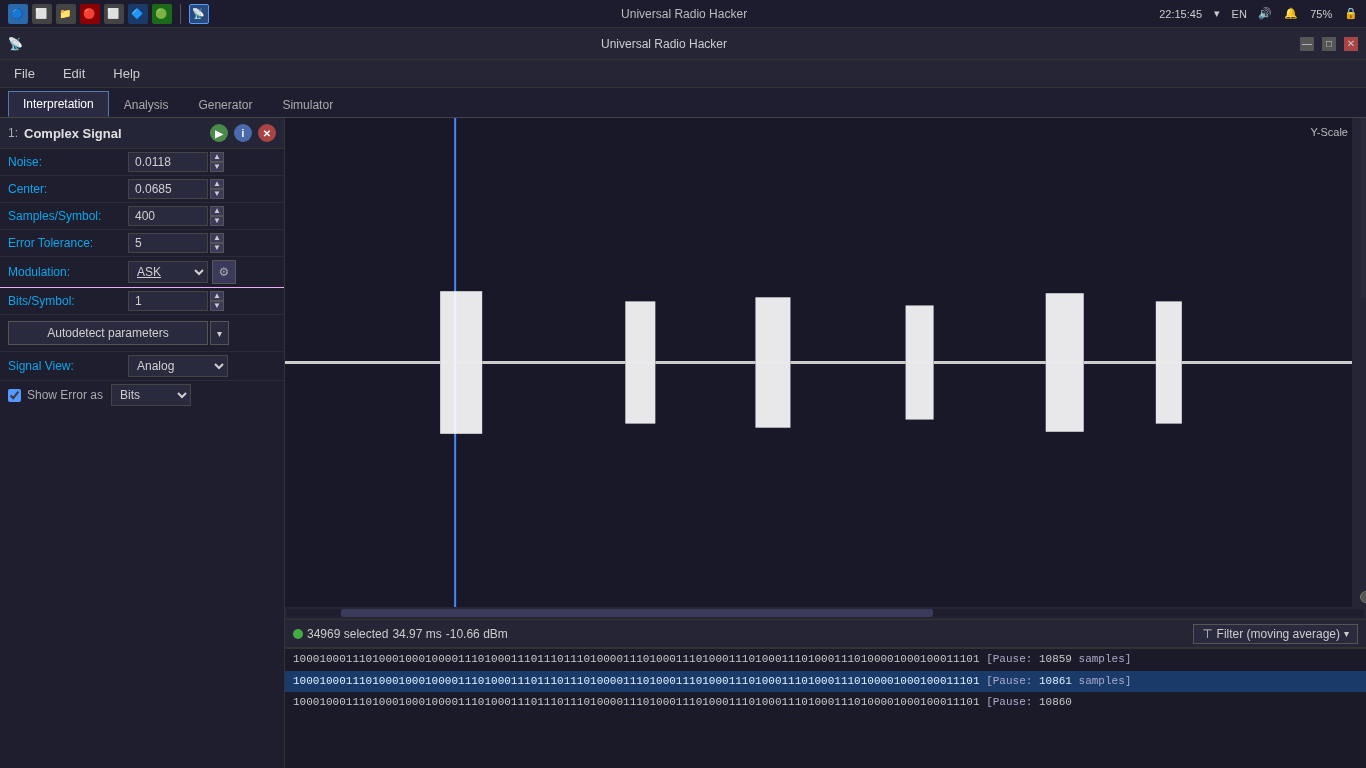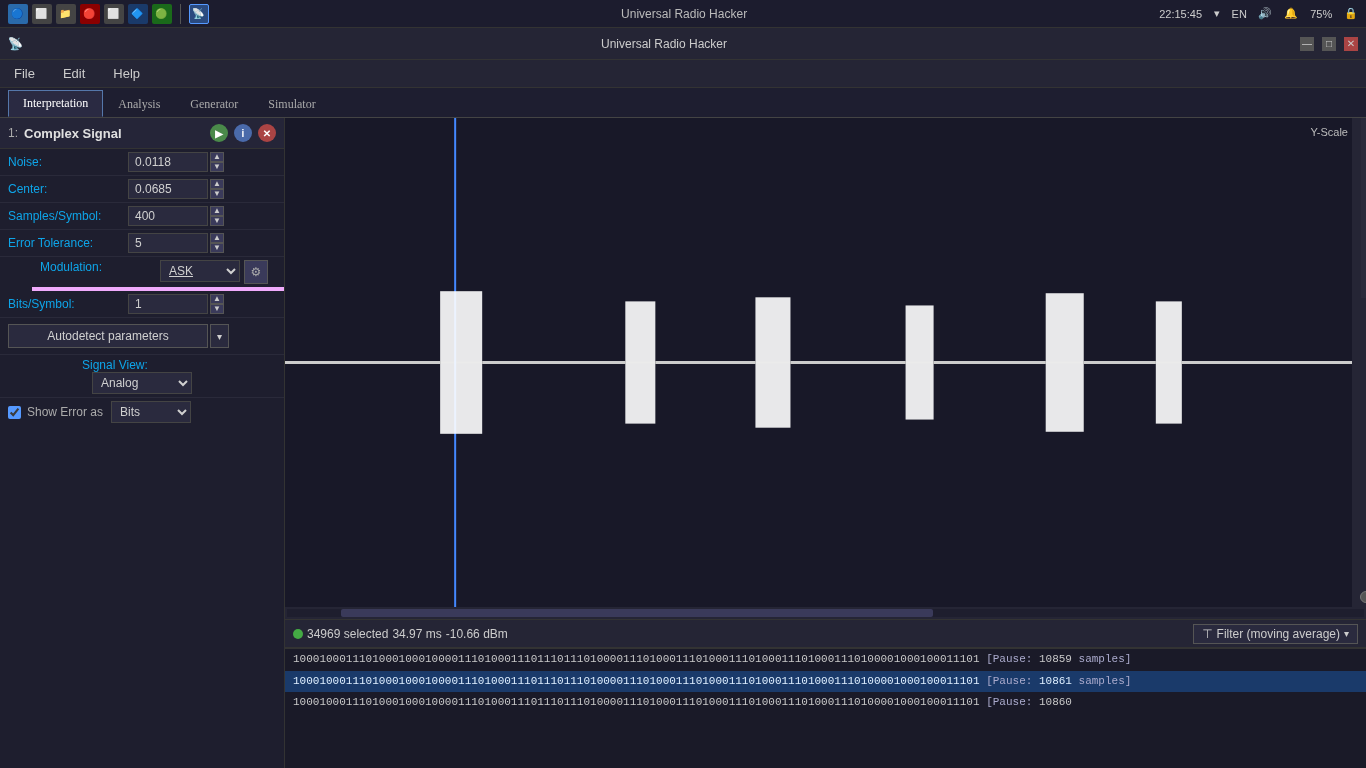--- a/index.html
+++ b/index.html
@@ -106,21 +106,20 @@
     }
 
     
     .tabbar {
       height: 30px;
       background: #1e1e30;
       display: flex;
       align-items: flex-end;
       padding: 0 8px;
       border-bottom: 1px solid #444;
-      font-family: Liberation Serif, serif;
     }
     .tab {
       padding: 5px 14px;
       font-size: 12px;
       cursor: pointer;
       color: #aaa;
       border-top: 1px solid transparent;
       border-left: 1px solid transparent;
       border-right: 1px solid transparent;
     }
@@ -232,24 +231,23 @@
       font-size: 8px;
       cursor: pointer;
       display: flex;
       align-items: center;
       justify-content: center;
       line-height: 1;
     }
 
     .modulation-row {
       display: flex;
-      align-items: flex-start;
+      align-items: center;
       padding: 3px 8px;
-      border-bottom: 4px solid #f0abfc;
-      margin-left: 32px;
+      border-bottom: 1px solid #f0abfc;
     }
     .mod-select {
       background: #2a2a3e;
       border: 1px solid #444;
       color: #d0d0d0;
       padding: 2px 4px;
       font-size: 12px;
       width: 80px;
       text-decoration: underline;
     }
@@ -288,21 +286,20 @@
       font-size: 10px;
       cursor: pointer;
       margin-left: 2px;
     }
 
     .signal-view-row {
       display: flex;
       align-items: center;
       padding: 3px 8px;
       border-bottom: 1px solid #2a2a3a;
-      flex-direction: column;
     }
     .view-select {
       background: #2a2a3e;
       border: 1px solid #444;
       color: #d0d0d0;
       padding: 2px 4px;
       font-size: 12px;
       width: 100px;
     }
 

